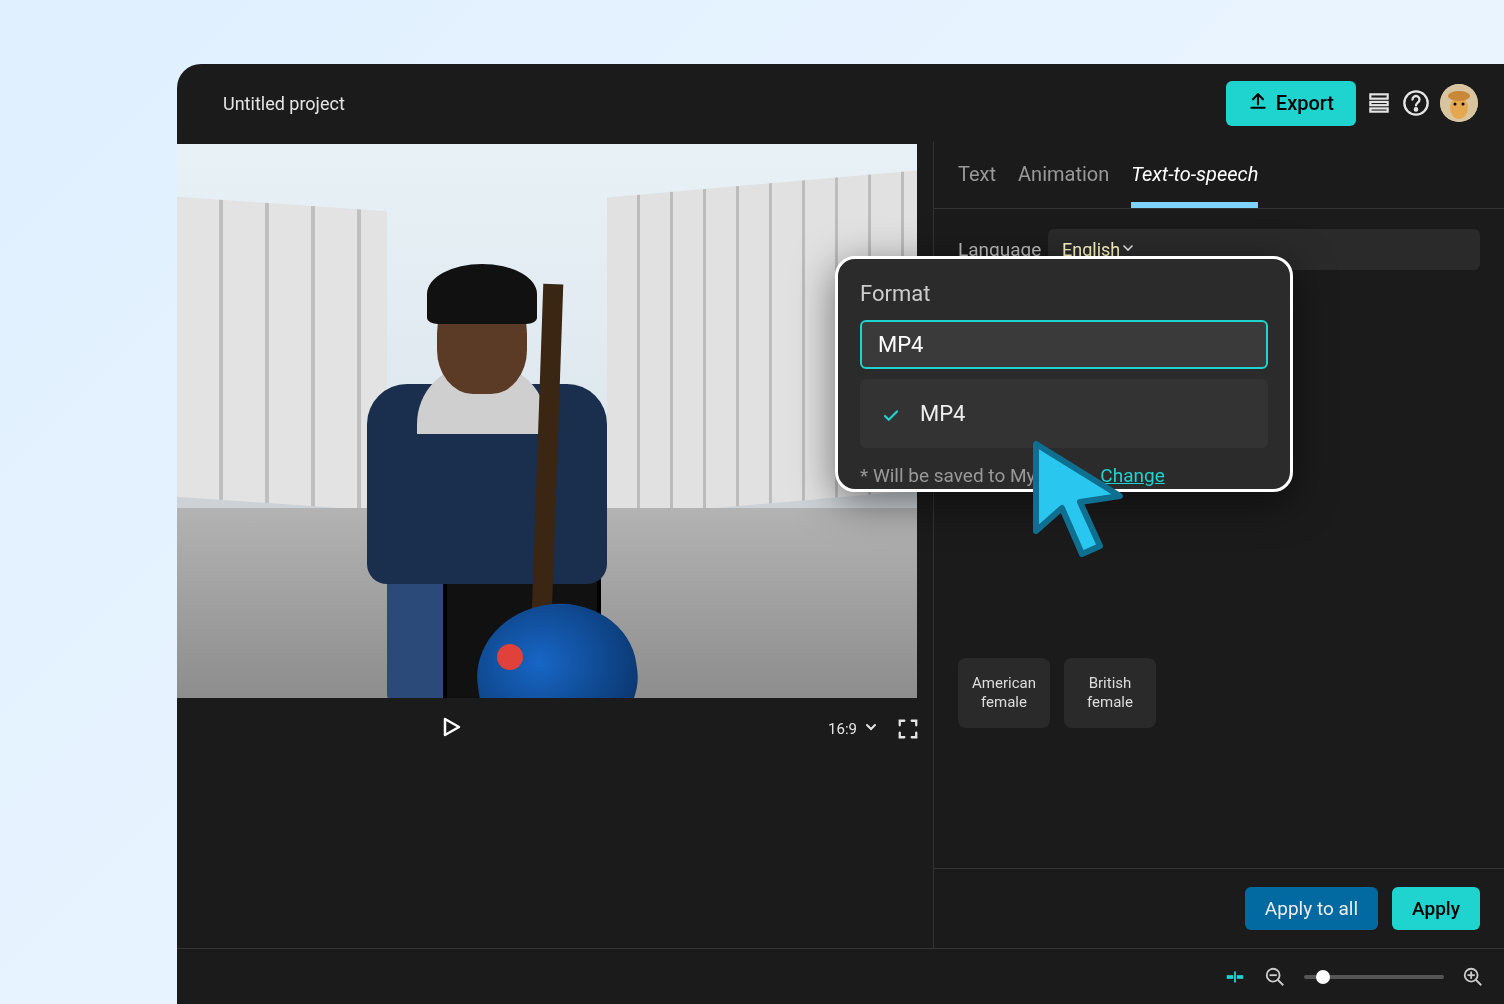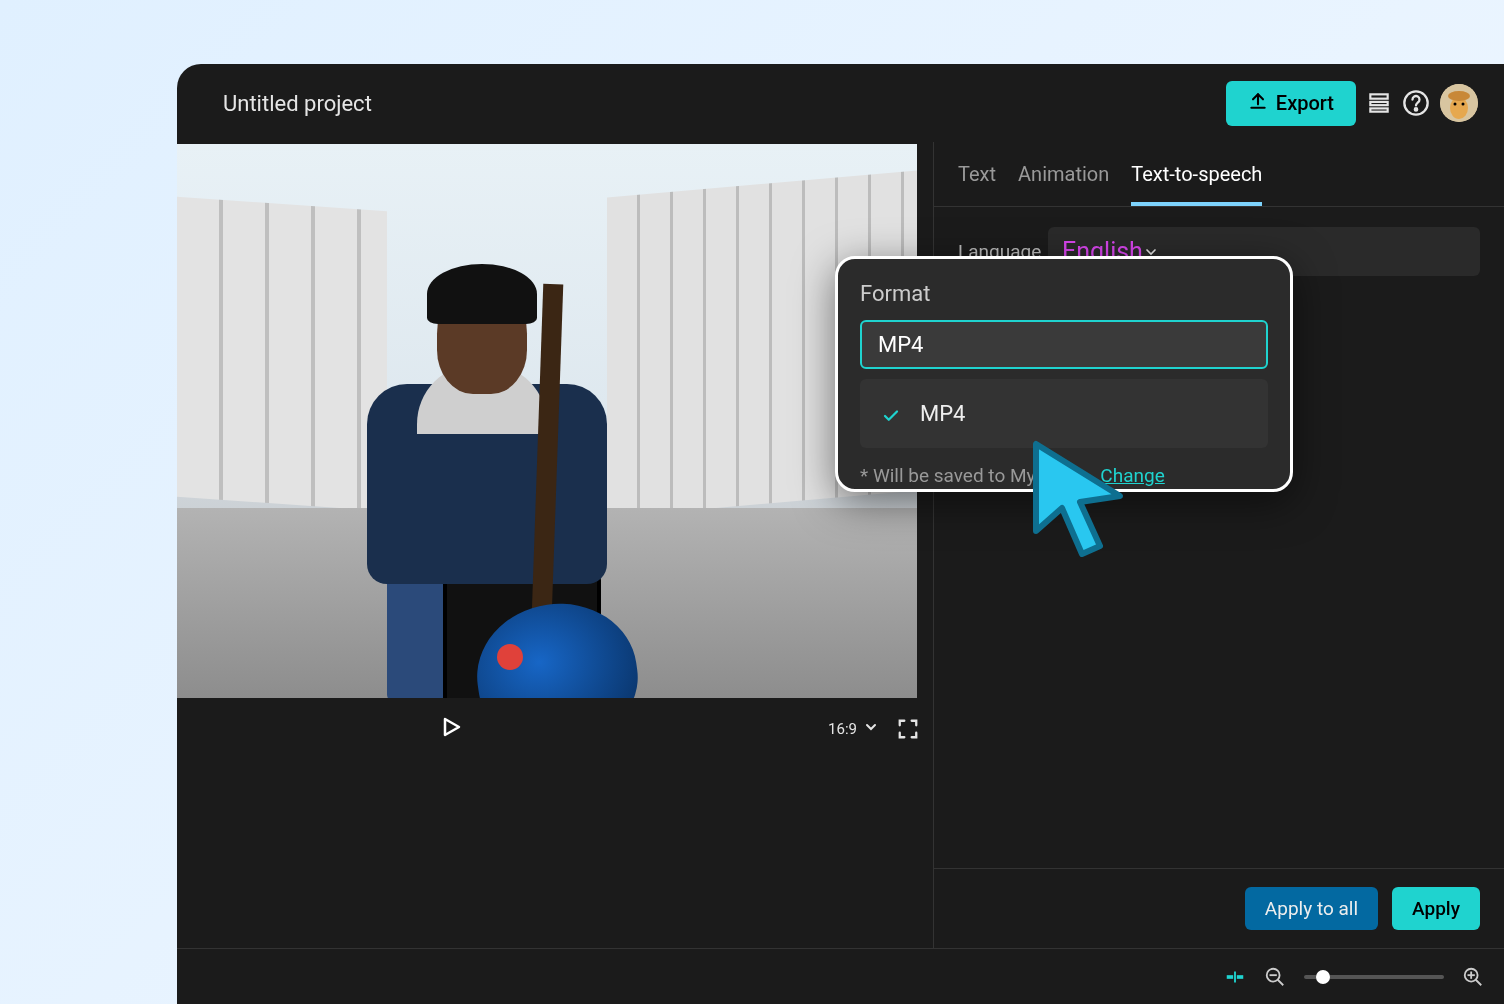--- a/index.html
+++ b/index.html
@@ -29,21 +29,21 @@
     .header {
       display: flex;
       align-items: center;
       justify-content: space-between;
       padding: 18px 26px 18px 46px;
       height: 78px;
     }
 
     .project-title {
       color: #e5e5e5;
-      font-size: 22px;
+      font-size: 18px;
       font-weight: 400;
     }
 
     .header-actions {
       display: flex;
       align-items: center;
       gap: 10px;
     }
 
     .export-btn {
@@ -155,29 +155,29 @@
     }
 
     .tabs {
       display: flex;
       gap: 22px;
       padding: 20px 24px 0 24px;
       font-size: 20px;
       border-bottom: 1px solid #333;
     }
     .tab { color: #999; cursor:pointer; padding-bottom:16px;}
-    .tab.active { color: #fff; border-bottom: 4px solid #7dd3fc;}
+    .tab.active { color: #fff; border-bottom: 6px solid #7dd3fc; font-style: italic;}
 
     .panel-body { padding: 20px 24px; flex:1; }
 
     .field-row { display:flex; align-items:center; margin-bottom: 18px;}
     .field-label { color:#bbb; font-size:19px; width:90px;}
     .dropdown {
-      flex:1; background:#2a2a2a; color:#d946ef; border:none; border-radius:6px;
-      padding:10px 14px; font-size:25px; display:flex; align-items:center; cursor:pointer;
+      flex:1; background:#2a2a2a; color:#fef9c3; border:none; border-radius:6px;
+      padding:10px 14px; font-size:18px; display:flex; align-items:center; cursor:pointer;
     }
 
     .voice-grid { display:flex; gap:14px; margin-top:10px;}
     .voice-card {
       width: 92px; height: 70px; background:#2a2a2a; color:#ddd;
       font-size:15px; border-radius:8px; display:flex; align-items:center; justify-content:center;
       text-align:center; line-height:1.3; cursor:pointer; padding:4px;
     }
 
     .panel-footer {
@@ -357,20 +357,24 @@
             <span>
               <svg width="16" height="16" viewBox="0 0 24 24" fill="none" stroke="#e5e5e5" stroke-width="2.5" stroke-linecap="round">
                   <polyline points="6 9 12 15 18 9"></polyline>
                 </svg>
             </span>
           </div>
         </div>
 
         <div style="height:360px"></div>
 
+        <div class="voice-grid">
+          <div class="voice-card">American female</div>
+          <div class="voice-card">British female</div>
+        </div>
       </div>
 
       <div class="panel-footer">
         <button class="btn secondary">Apply to all</button>
         <button class="btn primary">Apply</button>
       </div>
     </div>
   </div>
 
   <div class="bottom-bar">

